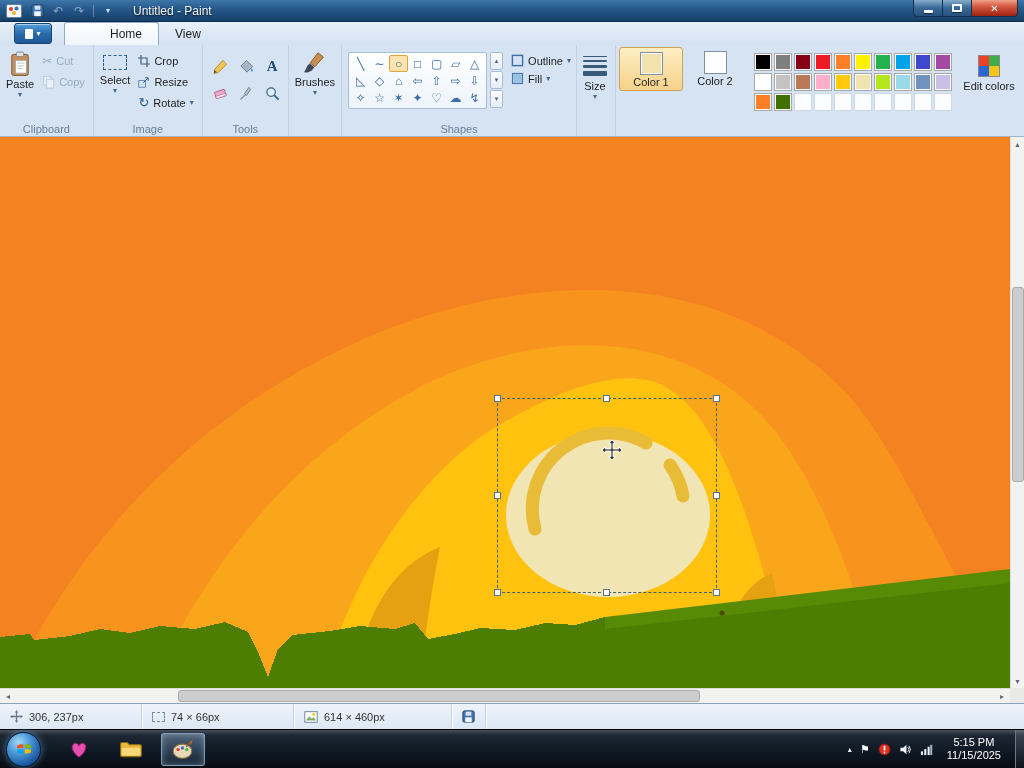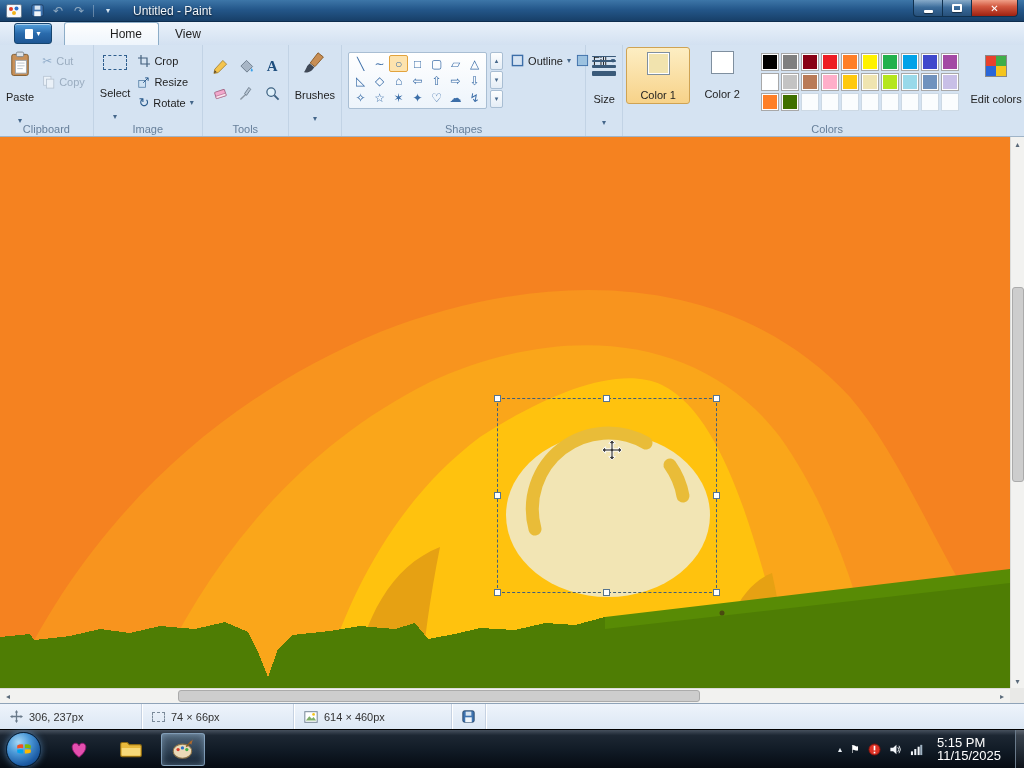--- a/index.html
+++ b/index.html
@@ -28,38 +28,38 @@
   .menu-btn{width:38px;height:21px;margin:0 12px 1px 6px;border:1px solid #16456f;border-radius:3px;background:linear-gradient(#54a0dc,#2a6bac 50%,#1d5694);display:flex;align-items:center;justify-content:center;gap:3px;box-shadow:inset 0 1px 0 rgba(255,255,255,.5);}
   .menu-page{width:8px;height:10px;background:#fff;border-radius:1px;}
   .menu-arrow{color:#fff;font-size:8px;line-height:1;}
   .tab{font-size:12px;color:#1e1e1e;padding:4px 16px 4px;}
   .tab.active{background:linear-gradient(#fefefe,#eef5fc);border:1px solid #8cadc8;border-bottom:none;border-radius:3px 3px 0 0;padding-left:45px;}
 
   
   .ribbon{height:92px;background:#d5e3f2;border-bottom:1px solid #9fb4c8;display:flex;}
   .group{position:relative;border-right:1px solid #c2d3e5;padding:2px 3px 15px;display:flex;align-items:flex-start;}
   .group-label{position:absolute;bottom:1px;left:0;right:0;text-align:center;font-size:11px;color:#68809b;}
-  .big-btn{display:flex;flex-direction:column;align-items:center;gap:14px;font-size:11px;color:#1e1e1e;padding:4px 3px 2px;border-radius:3px;}
+  .big-btn{display:flex;flex-direction:column;align-items:center;gap:1px;font-size:11px;color:#1e1e1e;padding:4px 3px 2px;border-radius:3px;}
   .dd{font-size:8px;color:#44668a;line-height:1;}
   .glyph{font-size:12px;color:#4a74a0;line-height:1;}
   .rotate-glyph{font-size:13px;color:#2c5c8c;}
   .small-col{display:flex;flex-direction:column;margin-top:3px;}
   .small-btn{display:flex;align-items:center;gap:4px;font-size:11px;color:#1e1e1e;height:21px;padding:0 5px;border-radius:2px;white-space:nowrap;}
   .small-btn.disabled{color:#9badc0;}
   .small-btn.disabled svg,.small-btn.disabled .glyph{opacity:.5;}
   .select-icon{width:24px;height:15px;border:1px dashed #2e5e8e;margin:4px 0 3px;}
   .tools-grid{display:grid;grid-template-columns:repeat(3,25px);grid-auto-rows:26px;gap:1px;margin:6px 2px 0;}
   .tool-cell{display:flex;align-items:center;justify-content:center;border-radius:2px;}
   .tool-a{font-family:"Liberation Serif",serif;font-weight:bold;font-size:15px;color:#1e4e7e;}
   .shapes-panel{display:grid;grid-template-columns:repeat(7,19px);grid-auto-rows:17px;background:linear-gradient(#ffffff,#edf4fb);border:1px solid #a9bed3;border-radius:2px;margin:5px 1px 0 3px;padding:2px;align-self:flex-start;}
   .shape-cell{display:flex;align-items:center;justify-content:center;font-size:12px;line-height:1;color:#3c6ea8;border:1px solid transparent;border-radius:2px;}
   .shape-cell.selected{background:#fde3ae;border-color:#e2a33d;}
   .shapes-scroll{display:flex;flex-direction:column;gap:1px;margin:5px 4px 0 2px;}
   .sp-btn{width:13px;height:18px;border:1px solid #a9bed3;background:linear-gradient(#fdfefe,#e4edf6);color:#47698c;font-size:7px;display:flex;align-items:center;justify-content:center;border-radius:2px;}
-  .of-col{display:flex;flex-direction:row;gap:5px;margin:7px 2px 0 4px;}
+  .of-col{display:flex;flex-direction:column;gap:5px;margin:7px 2px 0 4px;}
   .of-btn{display:flex;align-items:center;gap:4px;font-size:11px;color:#1e1e1e;}
   .size-icon{display:flex;flex-direction:column;gap:3px;width:24px;margin:5px 0 3px;}
   .size-icon i{display:block;background:#3a5a7a;border-radius:1px;}
   .color-big{width:64px;}
   .cb-label{text-align:center;line-height:12px;}
   .swatch-big{width:23px;height:23px;border:1px solid #7f8f9f;box-shadow:inset 0 0 0 1px #fff;background:#fff;}
   .color-big.selected{background:linear-gradient(#fdeec3,#f7d289);border:1px solid #cfa353;}
   .pal-grid{display:grid;grid-template-columns:repeat(10,20px);grid-auto-rows:20px;margin:5px 4px 0 6px;}
   .pal-swatch{width:18px;height:18px;border:1px solid #a8a8a8;box-shadow:inset 0 0 0 1px #fff;margin:1px;background:#fff;}
   .pal-swatch.empty{background:#fbfdfe;border-color:#cdd9e4;box-shadow:none;}
@@ -100,21 +100,21 @@
   .slider-thumb{position:absolute;left:38px;top:2px;width:9px;height:14px;background:linear-gradient(#f8fbfe,#cfdded);border:1px solid #70879e;border-radius:2px;}
 
   
   .taskbar{height:39px;background:linear-gradient(180deg,#46505d 0%,#1d2733 14%,#101a25 55%,#060b12 100%);display:flex;align-items:center;padding-left:6px;border-top:1px solid #000;}
   .start-orb{width:35px;height:35px;border-radius:50%;background:radial-gradient(circle at 35% 28%,#a6d8f6 0%,#4d9ad8 35%,#1d5da6 70%,#0d3a74 100%);border:1px solid #06203a;display:flex;align-items:center;justify-content:center;box-shadow:0 0 7px rgba(120,190,255,.55);margin-right:12px;}
   .tb-app{width:44px;height:33px;display:flex;align-items:center;justify-content:center;margin:0 4px;border-radius:3px;border:1px solid transparent;}
   .tb-app.active{background:linear-gradient(rgba(170,210,245,.35),rgba(80,130,180,.18));border-color:rgba(170,205,235,.65);box-shadow:inset 0 0 7px rgba(190,225,255,.4);}
   .tray{margin-left:auto;display:flex;align-items:center;gap:8px;height:100%;}
   .tray-caret{color:#e8eef4;font-size:8px;}
   .tray-ico{display:flex;align-items:center;justify-content:center;}
-  .clock{color:#fff;font-size:13px;text-align:left;line-height:13px;margin:0 6px;}
+  .clock{color:#fff;font-size:11px;text-align:center;line-height:13px;margin:0 6px;}
   .show-desktop{width:9px;height:100%;border-left:1px solid #6a7a8a;background:linear-gradient(rgba(255,255,255,.14),rgba(255,255,255,.03));}
 </style>
 </head>
 <body>
 
 <div class="titlebar">
   <svg class="win-icon" width="16" height="14" viewBox="0 0 16 14">
     <rect x="0.5" y="0.5" width="15" height="13" rx="1.5" fill="#f6f9fc" stroke="#6a7f94"></rect>
     <circle cx="5" cy="5" r="2" fill="#e23c28"></circle>
     <circle cx="10.5" cy="4.5" r="2" fill="#2a70c8"></circle>
@@ -376,21 +376,20 @@
       </div>
     <div class="big-btn color-big">
       <span class="editcolors-icon">
         <i style="background:#e8412c"></i>
           <i style="background:#3fae49"></i>
           <i style="background:#2a66d8"></i>
           <i style="background:#f5c51d"></i>
       </span>
       <span class="cb-label">Edit colors</span>
     </div>
-    <span class="group-label">Colors</span>
   </div>
 </div>
 
 <div class="canvas-area">
   <svg class="painting" width="1010" height="551" viewBox="0 0 1010 551" preserveAspectRatio="none">
     <rect width="1010" height="551" fill="#F58220"></rect>
     <path d="M10,551 C80,400 200,270 380,195 C560,125 740,140 850,260 C910,330 950,450 1010,520 L1010,551 Z" fill="#F8941E"></path>
     <path d="M150,551 C210,420 300,310 430,245 C560,185 700,195 780,300 C830,370 860,460 880,551 Z" fill="#FAA61A"></path>
     <path d="M320,551 C350,450 400,360 480,300 C550,255 620,228 662,248 C712,272 742,360 762,430 C774,470 784,510 792,551 Z" fill="#FFC20E"></path>
     <path d="M350,551 C365,480 390,430 440,410 C430,460 424,505 420,551 Z" fill="#E6A113"></path>

